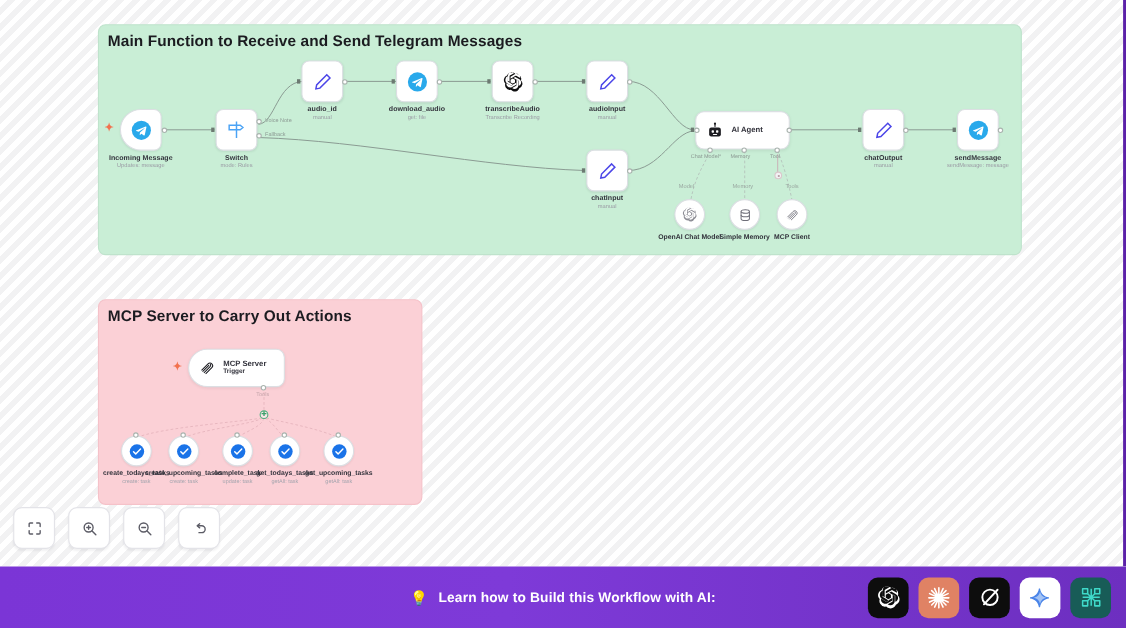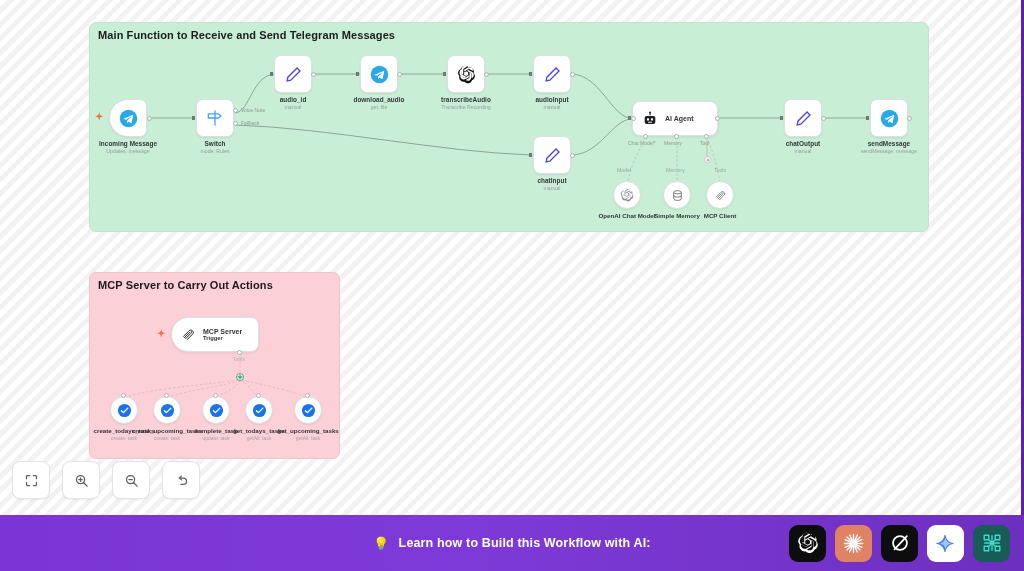--- a/index.html
+++ b/index.html
@@ -25,29 +25,29 @@
     position: absolute; right: 0; top: 0; width: 3px; height: 515px;
     background: #5b21a8;
   }
 
   
   .group {
     position: absolute; border-radius: 7px;
   }
   .group-title {
     position: absolute; left: 8px; top: 6px;
-    font-size: 11px; font-weight: bold; color: #1b1b20;
+    font-size: 14px; font-weight: bold; color: #1b1b20;
     letter-spacing: .1px; white-space: nowrap;
   }
   .group-green {
     left: 89px; top: 22px; width: 840px; height: 210px;
     background: #c9eed6; border: 1px solid #bfe3cc;
   }
   .group-pink {
-    left: 89px; top: 272px; width: 251px; height: 187px;
+    left: 89px; top: 272px; width: 295px; height: 187px;
     background: #fbd0d6; border: 1px solid #f5c2c9;
   }
 
   
   .node { position: absolute; }
   .node-box {
     width: 38px; height: 38px;
     background: #ffffff; border: 1px solid #dcdfe3;
     border-radius: 7px;
     display: flex; align-items: center; justify-content: center;

